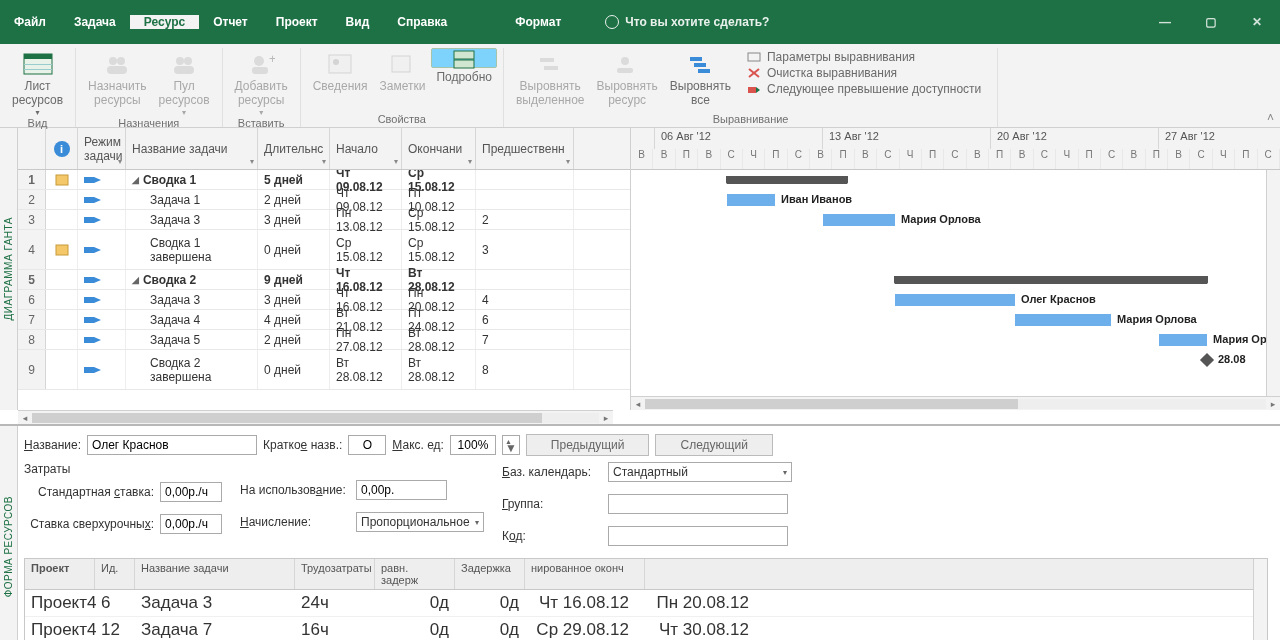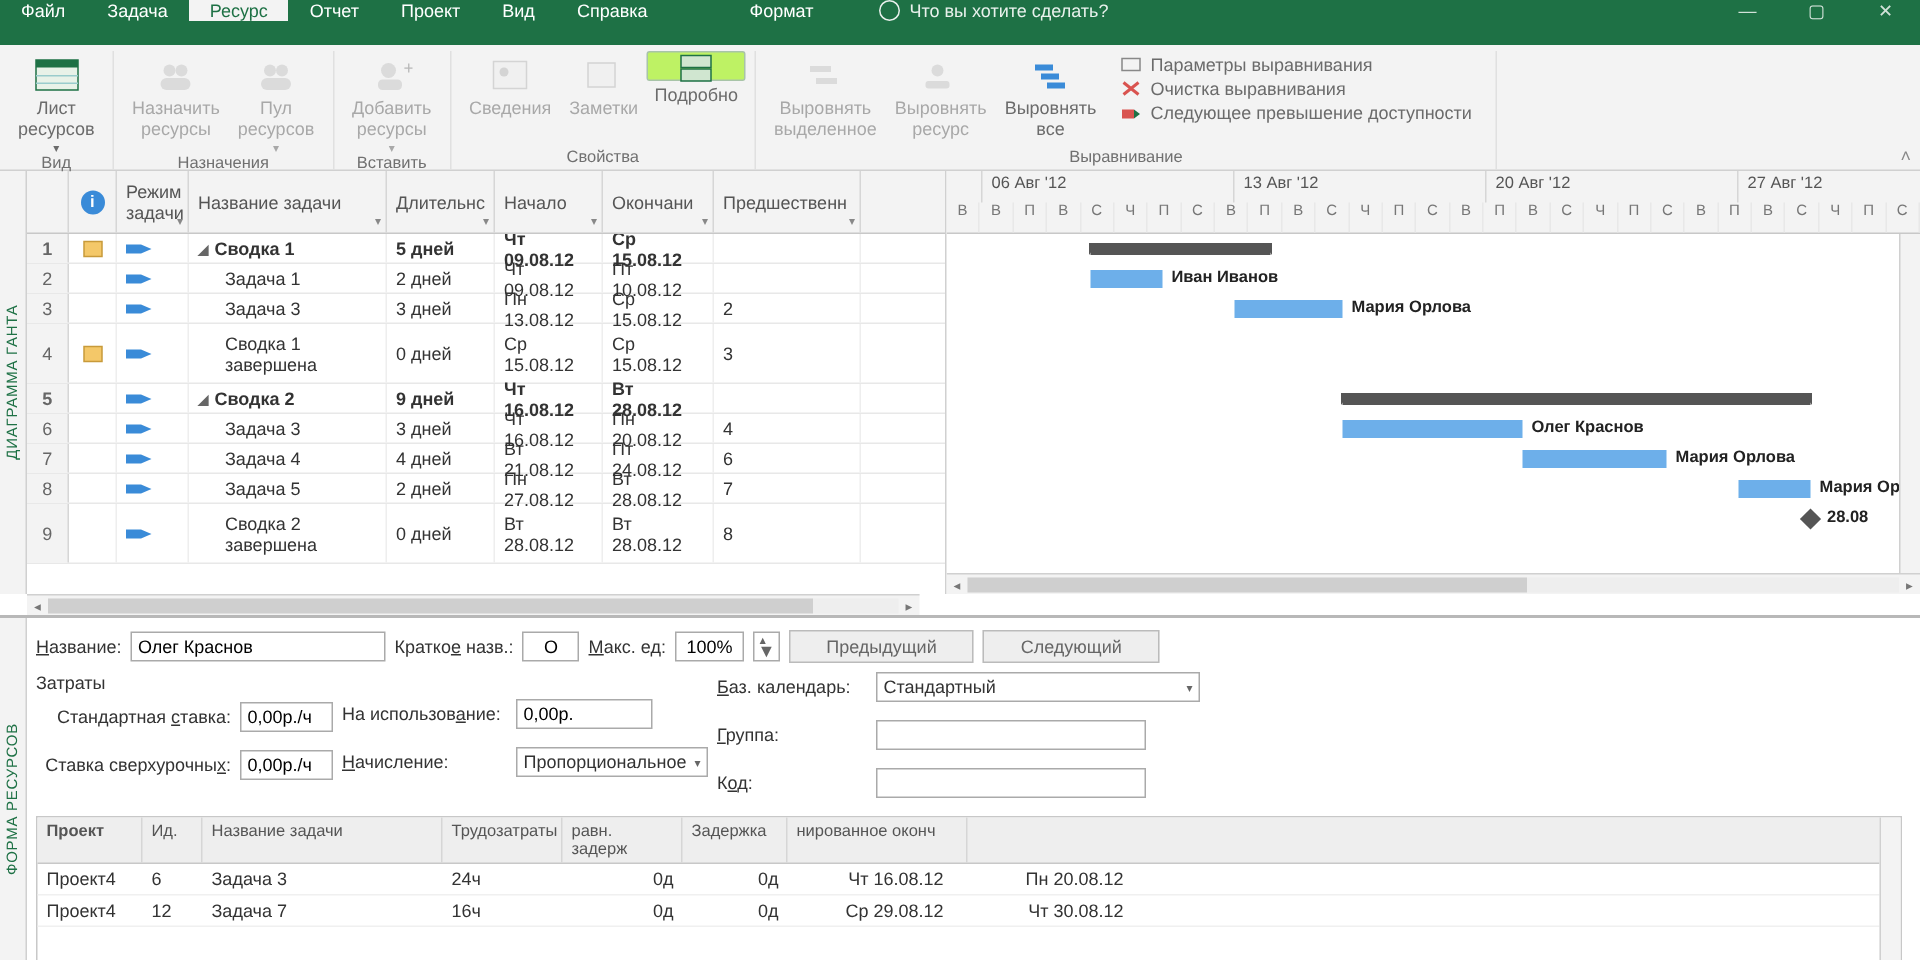--- a/index.html
+++ b/index.html
@@ -1,35 +1,35 @@
 <!DOCTYPE html>
 <html><head>
 <meta charset="utf-8">
 <style>
 * { box-sizing: border-box; margin: 0; padding: 0; font-family: "Segoe UI", Tahoma, sans-serif; font-size: 12px; }
 body { background: #fff; overflow: hidden; width: 1280px; height: 640px; }
 
 
-.topbar { background: #1e7145; height: 30px; display: flex; align-items: flex-start; color: #fff; position: relative; }
+.topbar { background: #1e7145; height: 44px; display: flex; align-items: center; color: #fff; position: relative; font-weight: bold; }
 .tab { padding: 0 14px; display: flex; align-items: center; cursor: pointer; font-size: 12px; }
 .tab.active { background: #f3f3f3; color: #1e7145; }
 .tell-me { display: flex; align-items: center; margin-left: 30px; opacity: .9; gap: 6px; }
 .tell-me .bulb { width: 14px; height: 14px; border: 1.5px solid #fff; border-radius: 50%; position: relative; }
 .winbtns { margin-left: auto; display: flex; }
 .winbtn { width: 46px; display: flex; align-items: center; justify-content: center; opacity: .8; }
 
 
 .ribbon { background: #f3f3f3; height: 84px; border-bottom: 1px solid #d0d0d0; display: flex; align-items: flex-start; padding-top: 4px; color: #4a4a4a; position: relative; }
 .rgroup { border-right: 1px solid #e0e0e0; display: flex; flex-direction: column; height: 100%; }
 .rgroup .items { flex: 1; display: flex; align-items: flex-start; padding: 0 6px; }
 .rgroup .label { text-align: center; font-size: 11px; color: #707070; padding-bottom: 2px; }
 .rbtn { display: flex; flex-direction: column; align-items: center; justify-content: flex-start; padding: 2px 6px 0; min-width: 50px; text-align: center; line-height: 1.15; color: #6b6b6b; }
 .rbtn.dis { opacity: .55; }
 .rbtn.big .ricon { height: 28px; width: 32px; margin-bottom: 2px; }
-.rbtn.sel { background: #bef264; border: 1px solid #a8c4a8; border-radius: 2px; }
+.rbtn.sel { background: #7dd3fc; border: 1px solid #a8c4a8; border-radius: 2px; }
 .ricon { display: flex; align-items: center; justify-content: center; }
 .ricon svg { display: block; }
 .vlinks { display: flex; flex-direction: column; padding: 2px 10px; gap: 2px; font-size: 11px; color: #6b6b6b; }
 .vlinks .row { display: flex; align-items: center; gap: 6px; }
 .collapse { position: absolute; right: 6px; bottom: 2px; color: #888; }
 
 
 .workarea { display: flex; height: 282px; }
 .leftpane { flex: 0 0 613px; display: flex; border-right: 1px solid #d0d0d0; }
 .rightpane { flex: 1; position: relative; overflow: hidden; }
@@ -80,31 +80,31 @@
 .vscroll { position:absolute; right:0; top:42px; bottom:14px; width:14px; background:#f3f3f3; border-left:1px solid #d0d0d0; }
 
 
 .formarea { border-top: 2px solid #b8b8b8; display:flex; height: 244px; }
 .formpane { flex:1; padding: 8px 12px 0 6px; color:#333; display:flex; flex-direction:column; }
 .frow { display:flex; align-items:center; gap:6px; margin-bottom:6px; flex-wrap:wrap; }
 .flabel { font-size:12px; }
 .under { text-decoration: underline; }
 .finput { border:1px solid #aaa; height:20px; padding:0 4px; font-size:12px; background:#fff; }
 .fbtn { height:22px; padding:0 24px; background:#eee; border:1px solid #bbb; color:#666; }
-.fsec { display:flex; gap:6px; }
+.fsec { display:flex; gap:18px; }
 .fcol { display:flex; flex-direction:column; gap:6px; }
 .sel { border:1px solid #aaa; height:20px; font-size:12px; padding:0 4px; background:#fff; display:flex; align-items:center; justify-content:space-between; }
 .sel .dd { font-size:8px; color:#666; }
 
 
 .mtable { border:1px solid #c8c8c8; margin-top:6px; flex:1; display:flex; flex-direction:column; }
 .mhead { display:flex; background:#eee; border-bottom:1px solid #c8c8c8; }
 .mh { padding:3px 6px; font-size:11px; border-right:1px solid #d6d6d6; color:#555; }
 .mrow { display:flex; border-bottom:1px solid #f0f0f0; }
-.md { padding:3px 6px; font-size:12px; }
+.md { padding:3px 6px; font-size:17px; }
 .mh.bold{font-weight:bold;}
 .mc0{width:70px}.mc1{width:40px}.mc2{width:160px}.mc3{width:80px}.mc4{width:80px}.mc5{width:70px}.mc6{width:110px}.mc7{width:120px}
 .mvscroll{width:14px;background:#f3f3f3;border-left:1px solid #d0d0d0;}
 </style>
 </head>
 <body>
 
 <div class="topbar">
   <div class="tab">Файл</div>
   <div class="tab">Задача</div>
@@ -597,21 +597,21 @@
             <span class="flabel" style="width:110px"><span class="under">Н</span><span>ачисление:</span></span>
             <div class="sel" style="width:128px">
               <span>Пропорциональное</span>
               <span class="dd">▾</span>
             </div>
           </div>
       </div>
       <div class="fcol">
         <div class="frow">
             <span class="flabel" style="width:100px"><span class="under">Б</span><span>аз. календарь:</span></span>
-            <div class="sel" style="width:216px">
+            <div class="sel" style="width:184px">
               <span>Стандартный</span>
               <span class="dd">▾</span>
             </div>
           </div>
         <div class="frow">
             <span class="flabel" style="width:100px"><span class="under">Г</span><span>руппа:</span></span>
             <input class="finput" style="width: 180px;">
           </div>
         <div class="frow">
             <span class="flabel" style="width:100px"><span>К</span><span class="under">о</span><span>д:</span></span>

